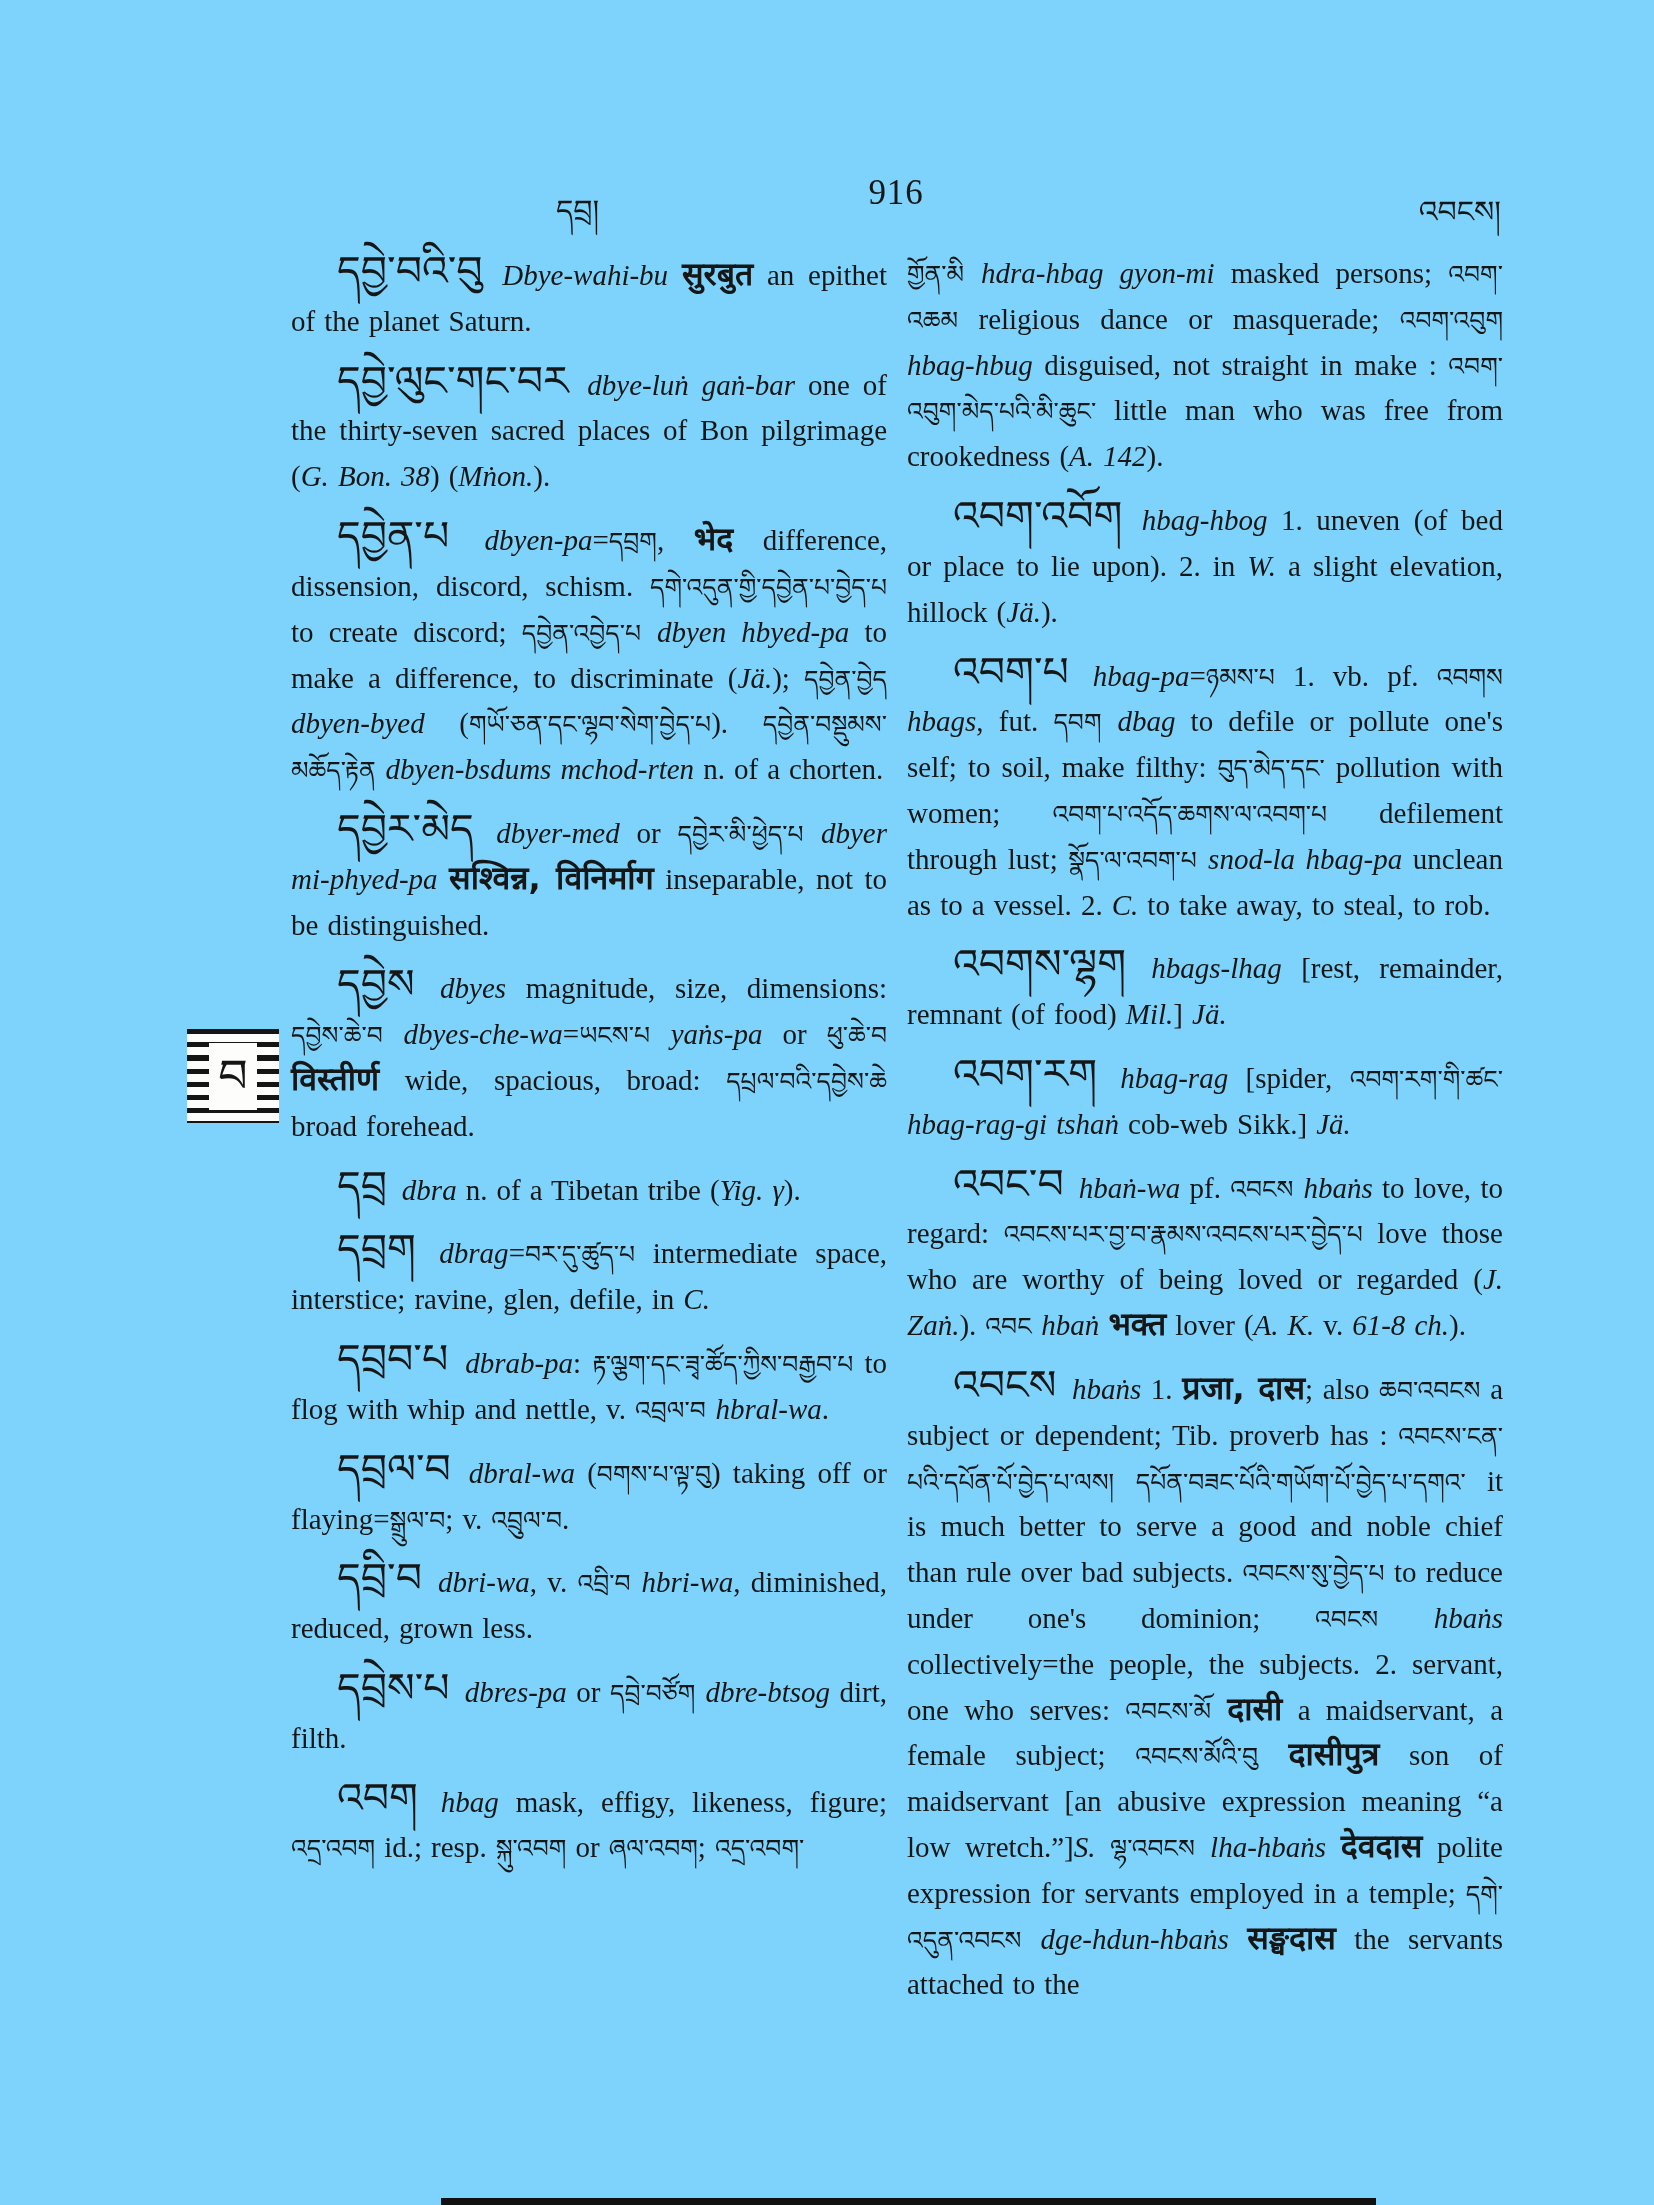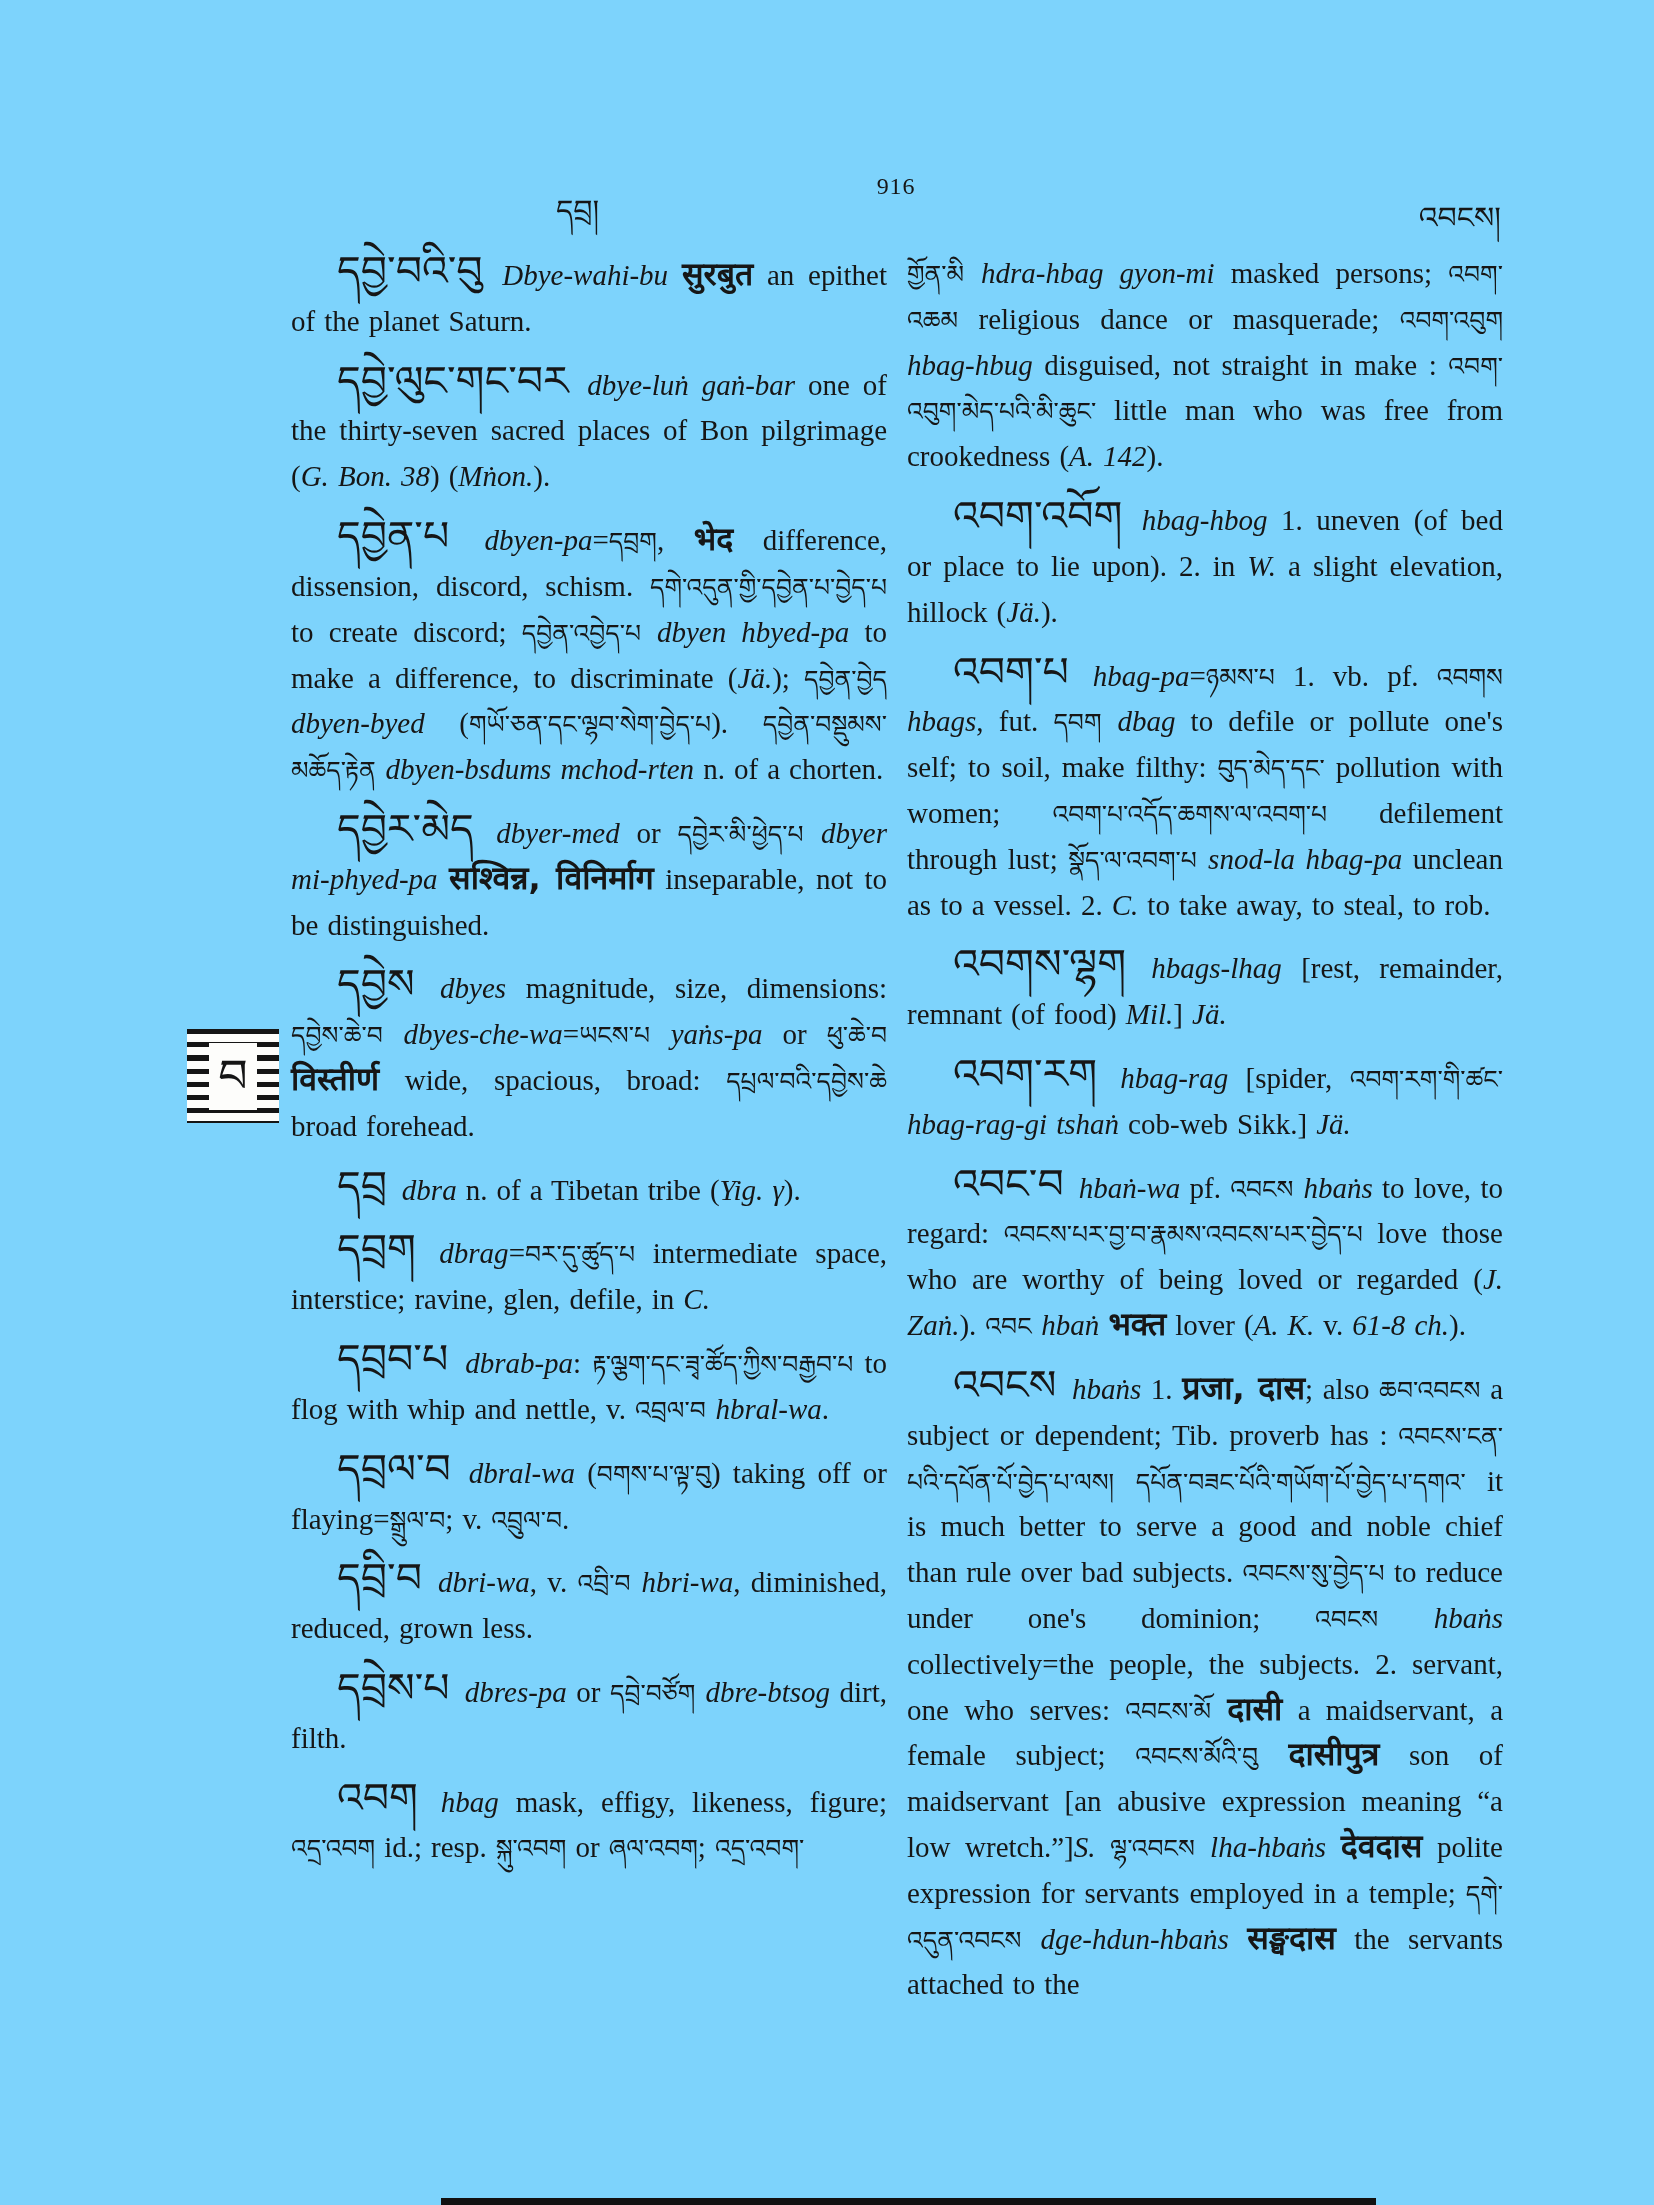--- a/index.html
+++ b/index.html
@@ -8,22 +8,22 @@
     width:1654px; height:2206px;
     margin:0 auto;
     background:#7dd3fc;
     color:#161616;
     font-family:"Liberation Serif", serif;
     overflow:hidden;
   }
   
   .runhead { position:absolute; top:173px; left:291px; width:1210px; height:53px; }
   .runhead .kw-left   { position:absolute; left:265px; top:3.5px; font-size:30px; font-family:"DejaVu Sans", sans-serif; }
-  .runhead .pageno    { position:absolute; left:0; right:0; text-align:center; top:0; font-size:24px; letter-spacing:0.9px; }
-  .runhead .kw-right  { position:absolute; right:0px; top:11px; font-size:30px; font-family:"DejaVu Sans", sans-serif; }
+  .runhead .pageno    { position:absolute; left:0; right:0; text-align:center; top:0; font-size:35px; letter-spacing:0.9px; }
+  .runhead .kw-right  { position:absolute; right:0px; top:5px; font-size:30px; font-family:"DejaVu Sans", sans-serif; }
 
   
   .col { position:absolute; top:251px; width:596px; text-align:justify; }
   .col-left  { left:291px; }
   .col-right { left:907px; }
 
   .entry {
     margin:0 0 16px 0;
     font-size:29px;
     line-height:1.58;

